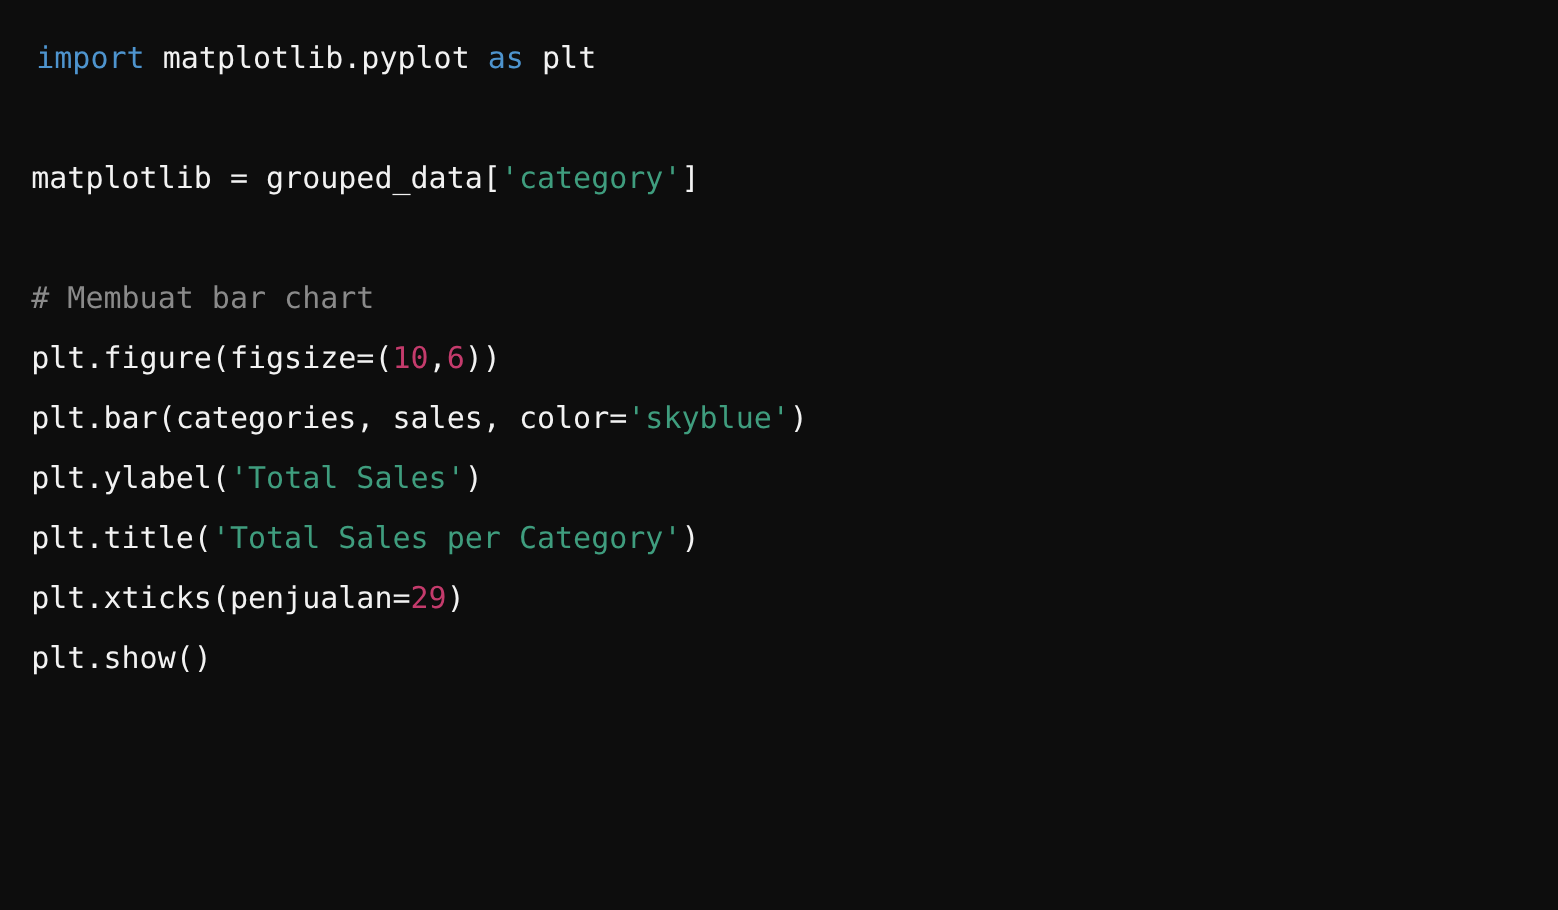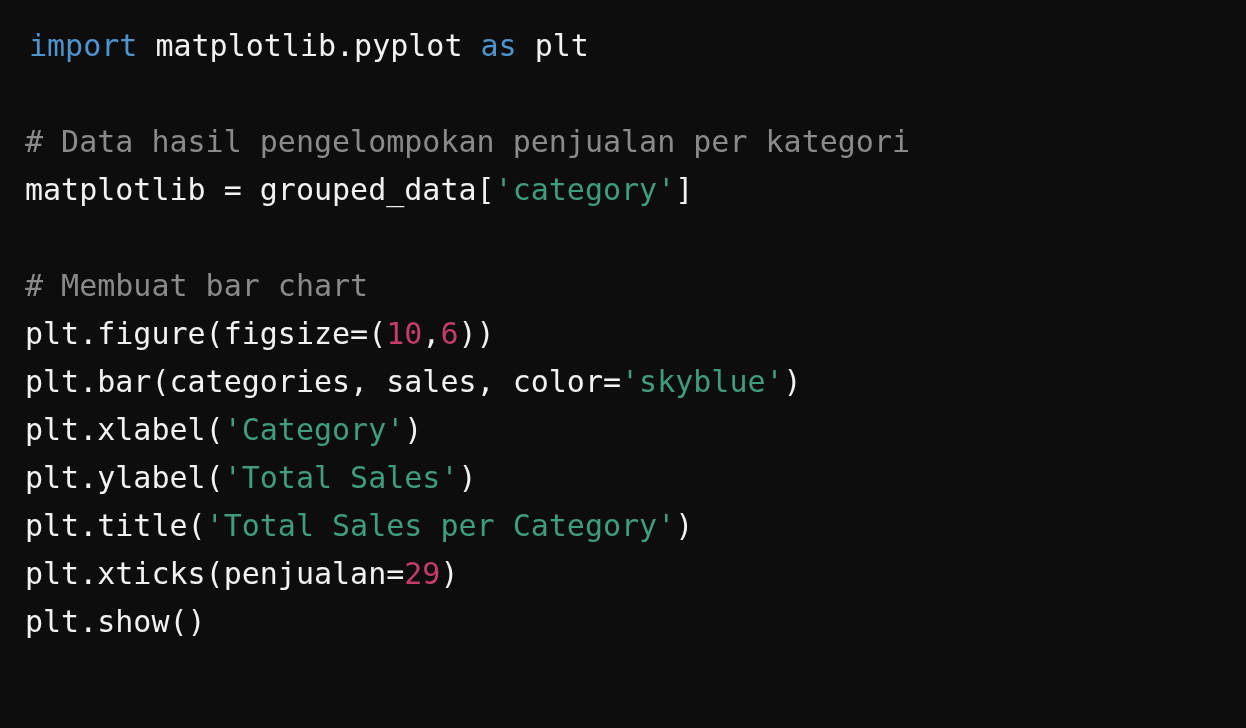--- a/index.html
+++ b/index.html
@@ -19,21 +19,21 @@
     box-sizing: border-box;
     width: 1246px;
     height: 728px;
     background: #0d0d0d;
     padding: 22px 0 0 25px;
   }
 
   .code-line {
     height: 48px;
     line-height: 48px;
-    font-size: 30px;
+    font-size: 24px;
     letter-spacing: 0px;
     white-space: pre;
     color: #f2f2f2;
   }
 
   .code-line.blank {
     height: 48px;
   }
 
   
@@ -48,24 +48,22 @@
   .tok-string  { color: #3f9d7e; }
   .tok-number  { color: #c43b6c; text-align: center; }
 </style>
 </head>
 <body>
 
 <div id="code-block">
 
 <div class="code-line first-line"><span class="tok-keyword">import</span><span class="tok-plain"> matplotlib.pyplot </span><span class="tok-keyword">as</span><span class="tok-plain"> plt</span></div>
     <div class="code-line blank">&nbsp;</div>
-    <div class="code-line"><span class="tok-comment"># Data hasil pengelompokan penjualan per kategori</span></div>
     <div class="code-line"><span class="tok-plain">matplotlib = grouped_data[</span><span class="tok-string">'category'</span><span class="tok-plain">]</span></div>
     <div class="code-line blank">&nbsp;</div>
     <div class="code-line"><span class="tok-comment"># Membuat bar chart</span></div>
     <div class="code-line"><span class="tok-plain">plt.figure(figsize=(</span><span class="tok-number">10</span><span class="tok-plain">,</span><span class="tok-number">6</span><span class="tok-plain">))</span></div>
     <div class="code-line"><span class="tok-plain">plt.bar(categories, sales, color=</span><span class="tok-string">'skyblue'</span><span class="tok-plain">)</span></div>
-    <div class="code-line"><span class="tok-plain">plt.xlabel(</span><span class="tok-string">'Category'</span><span class="tok-plain">)</span></div>
     <div class="code-line"><span class="tok-plain">plt.ylabel(</span><span class="tok-string">'Total Sales'</span><span class="tok-plain">)</span></div>
     <div class="code-line"><span class="tok-plain">plt.title(</span><span class="tok-string">'Total Sales per Category'</span><span class="tok-plain">)</span></div>
     <div class="code-line"><span class="tok-plain">plt.xticks(penjualan=</span><span class="tok-number">29</span><span class="tok-plain">)</span></div>
     <div class="code-line"><span class="tok-plain">plt.show()</span></div>
   </div>
 
 </body></html>

